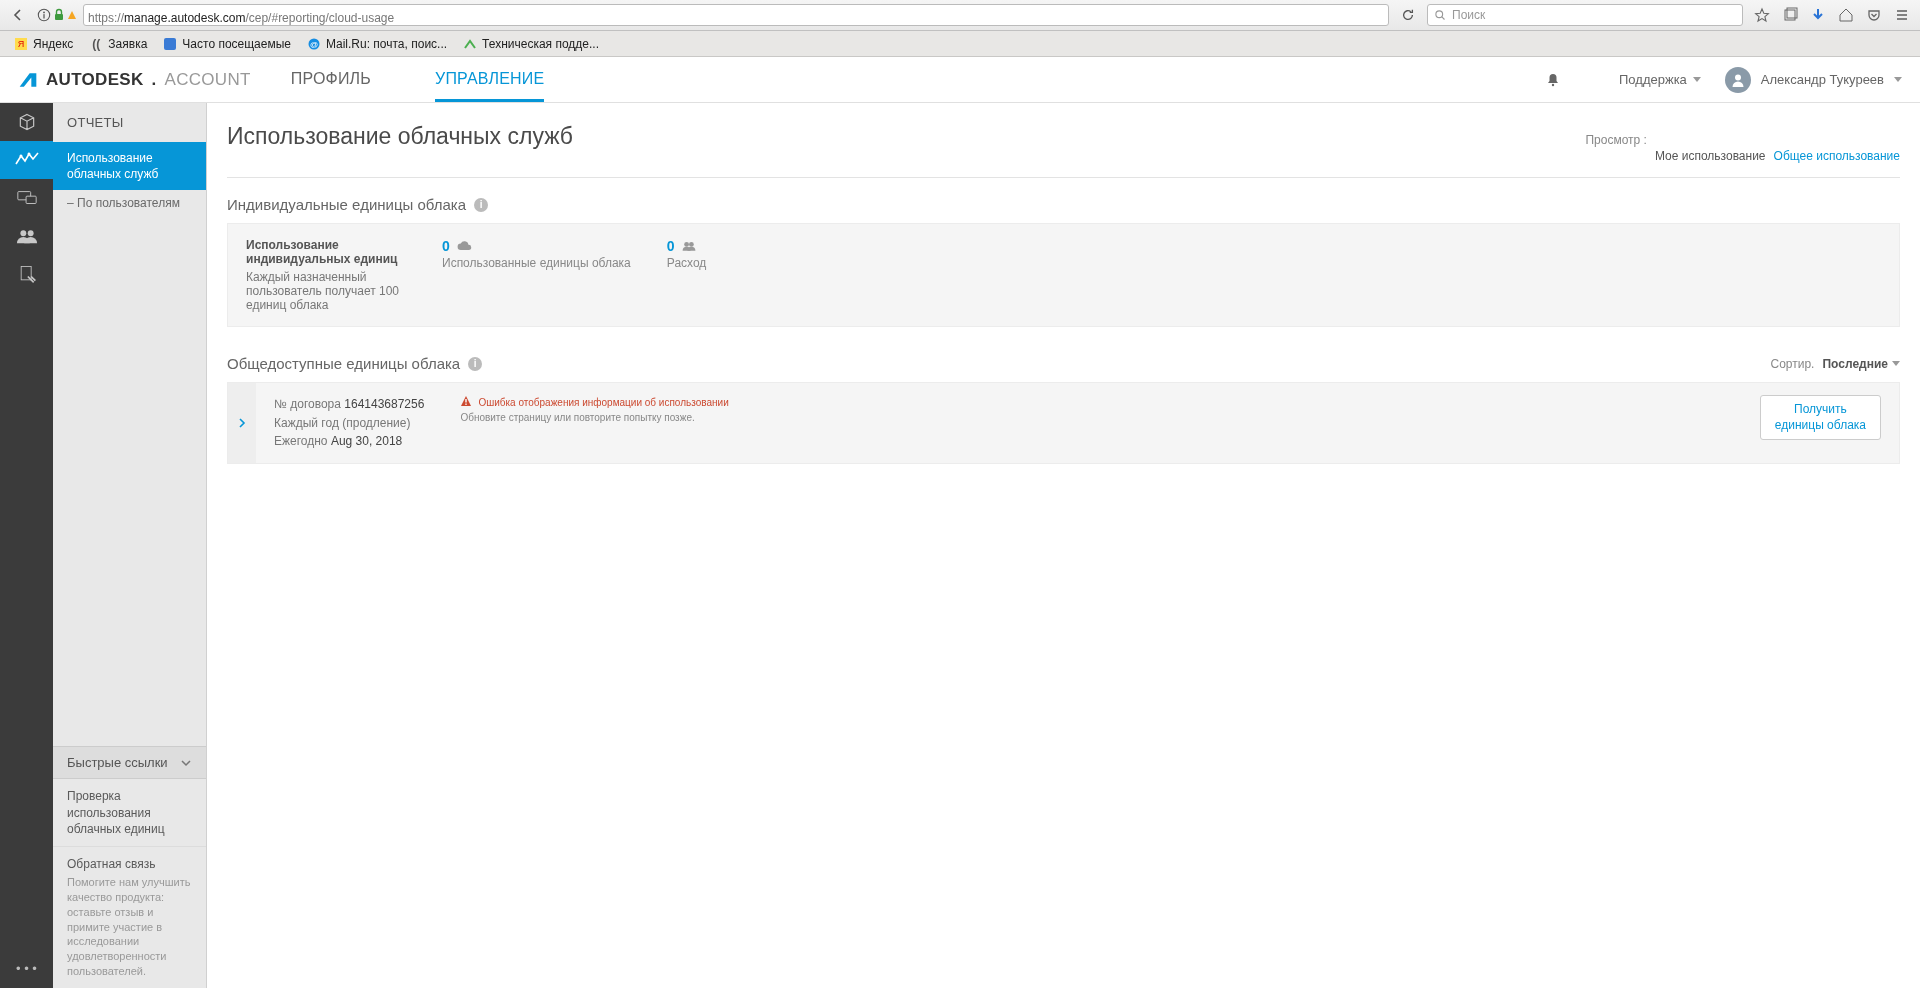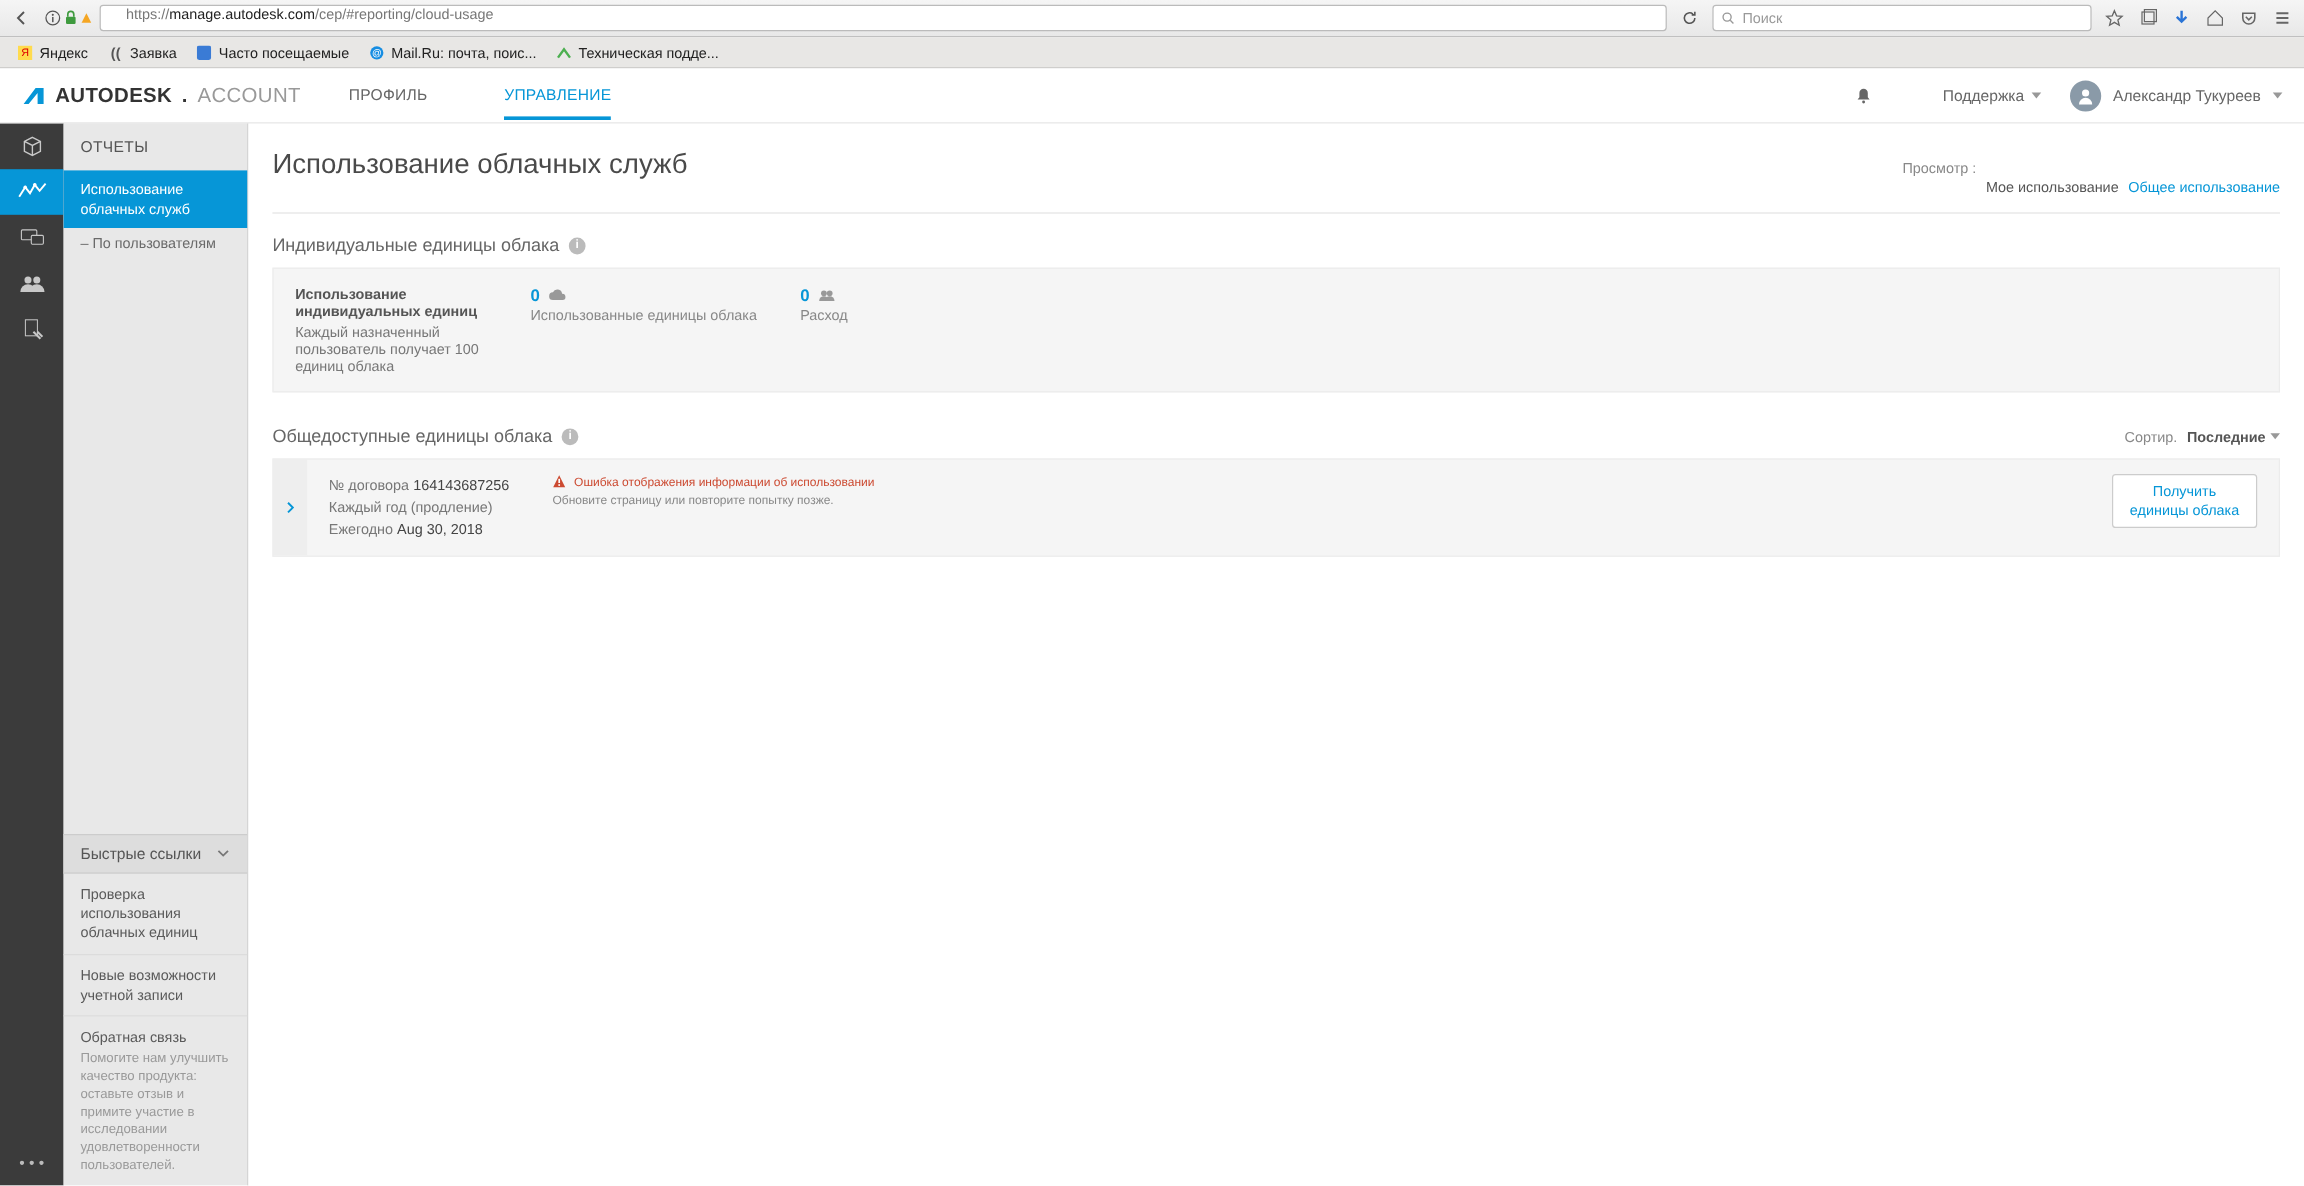--- a/index.html
+++ b/index.html
@@ -2,36 +2,36 @@
 <html><head>
 <meta charset="utf-8">
 <style>
 * { box-sizing: border-box; margin: 0; padding: 0; }
 body { font-family: Arial, Helvetica, sans-serif; font-size: 13px; color: #333; background: #fff; width: 1920px; height: 988px; overflow: hidden; }
 
 
 .browser-chrome { height: 31px; background: linear-gradient(#f5f5f5, #e8e8e8); border-bottom: 1px solid #c0c0c0; display: flex; align-items: center; padding: 0 5px; gap: 6px; }
 .br-icon-btn { width: 26px; height: 22px; display: flex; align-items: center; justify-content: center; color: #555; cursor: pointer; border-radius: 2px; }
 .identity-box { display: flex; align-items: center; gap: 2px; }
-.url-bar { flex: 1; height: 22px; border: 1px solid #bbb; border-radius: 3px; background: #fff; display: flex; align-items: flex-start; padding: 0 21px; color: #777; font-size: 12px; }
+.url-bar { flex: 1; height: 22px; border: 1px solid #bbb; border-radius: 3px; background: #fff; display: flex; align-items: flex-end; padding: 0 4px; color: #777; font-size: 12px; }
 .url-bar .domain { color: #222; }
 .search-bar { width: 316px; height: 22px; border: 1px solid #bbb; border-radius: 3px; background: #fff; display: flex; align-items: center; padding: 0 6px; color: #999; font-size: 12px; gap: 6px; }
 .br-right-icons { display: flex; align-items: center; gap: 2px; }
 
 
 .bookmarks-bar { height: 26px; background: #e8e7e5; border-bottom: 1px solid #c9c8c6; display: flex; align-items: center; padding: 0 8px; gap: 4px; }
 .bookmark { display: flex; align-items: center; gap: 5px; padding: 3px 6px; font-size: 12px; color: #222; cursor: pointer; border-radius: 2px; }
 .bookmark .favicon { width: 14px; height: 14px; display: flex; align-items: center; justify-content: center; }
 
 
 .app-header { height: 46px; background: #fff; display: flex; align-items: center; padding: 0 18px; border-bottom: 1px solid #e0e0e0; }
 .logo-wrap { display: flex; align-items: center; gap: 8px; font-weight: 600; color: #333; font-size: 17px; letter-spacing: 0.3px; }
 .logo-wrap .acc { color: #999; font-weight: 400; }
 .nav-tabs { display: flex; gap: 32px; margin-left: 40px; }
-.nav-tab { padding: 12px 0 11px; font-size: 13px; color: #666; cursor: pointer; border-bottom: 3px solid transparent; letter-spacing: 0.2px; text-align: right; }
+.nav-tab { padding: 12px 0 11px; font-size: 16px; color: #666; cursor: pointer; border-bottom: 3px solid transparent; letter-spacing: 0.2px; text-align: right; }
 .nav-tab.active { color: #0696d7; border-bottom-color: #0696d7; font-weight: 500; margin-left: 32px; }
 .header-spacer { flex: 1; }
 .header-right { display: flex; align-items: center; gap: 24px; }
 .support-link { font-size: 13px; color: #666; display: flex; align-items: center; gap: 6px; cursor: pointer; margin-left: 34px; }
 .user-area { display: flex; align-items: center; gap: 10px; cursor: pointer; }
 .avatar { width: 26px; height: 26px; border-radius: 50%; background: #8a9aa8; display: flex; align-items: center; justify-content: center; color: #fff; font-size: 13px; }
 
 
 .app-body { display: flex; height: calc(988px - 31px - 26px - 46px); }
 
@@ -295,21 +295,20 @@
     <div class="sidebar-item active">Использование облачных служб</div>
     <div class="sidebar-subitem">– По пользователям</div>
     <div class="sidebar-spacer"></div>
     <div class="ql-header">
       <span>Быстрые ссылки</span>
       <svg width="12" height="12" viewBox="0 0 12 12">
           <path d="M2 4 L6 8 L10 4" stroke="#777" stroke-width="1.5" fill="none"></path>
         </svg>
     </div>
     <div class="ql-item">Проверка использования облачных единиц</div>
-    <div class="ql-item">Новые возможности учетной записи</div>
     <div class="ql-item nobd">
       <span>Обратная связь</span>
       <div class="ql-desc">Помогите нам улучшить качество продукта: оставьте отзыв и примите участие в исследовании удовлетворенности пользователей.</div>
     </div>
   </div>
 
   <div class="main">
     <div class="page-title-row">
       <div class="page-title">Использование облачных служб</div>
       <div class="view-switch">

